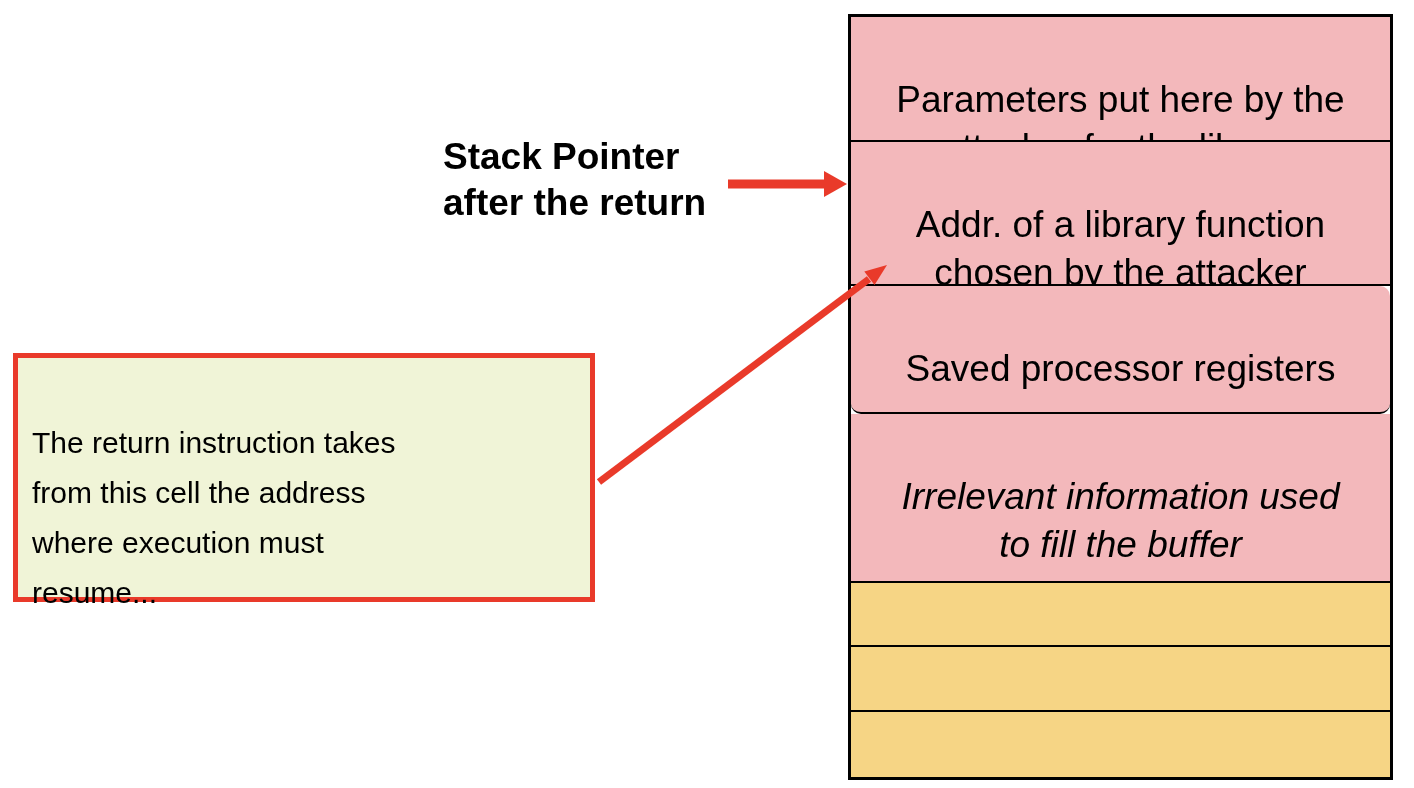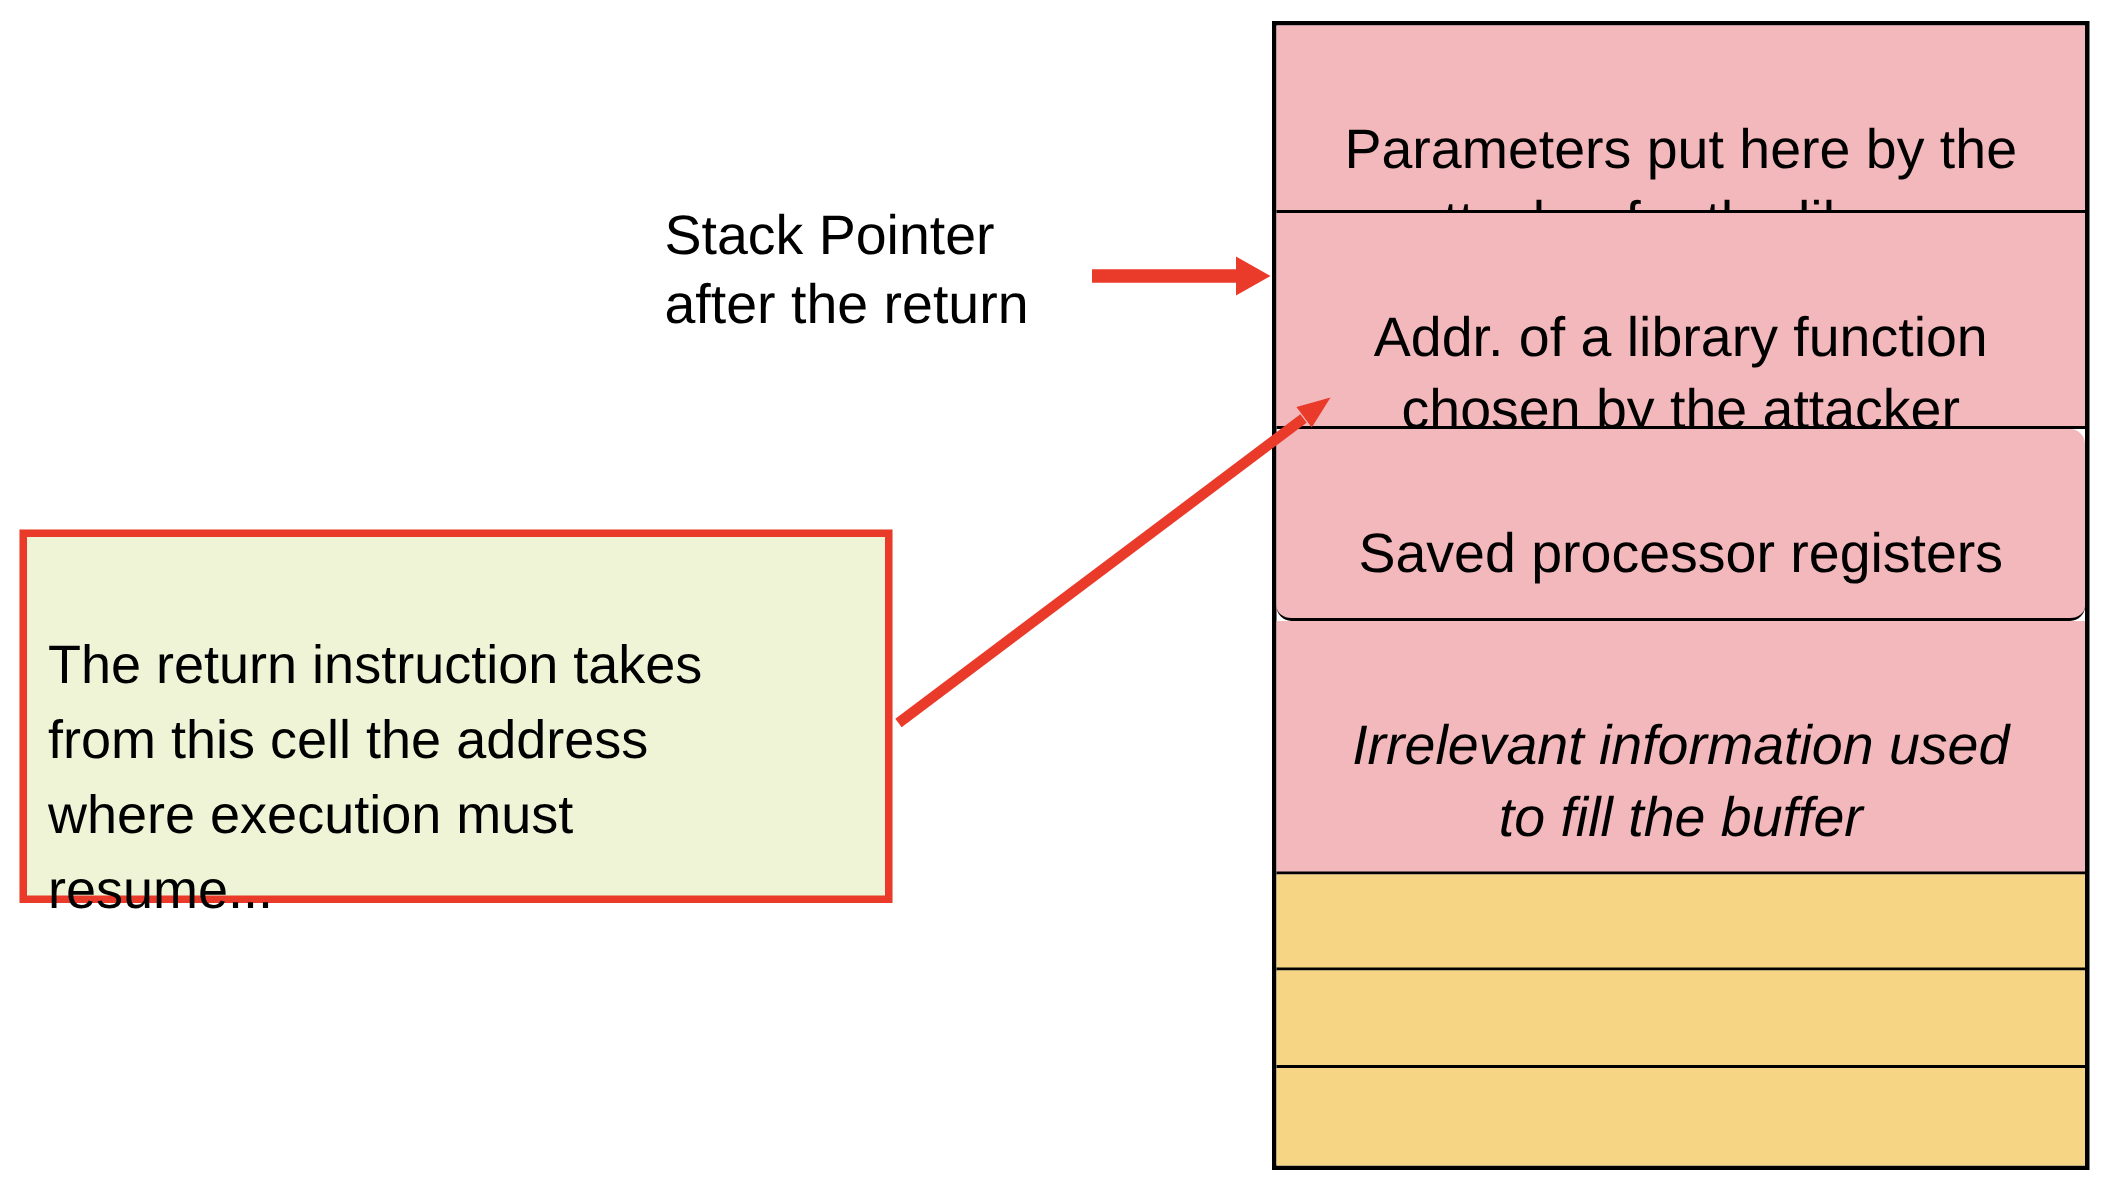--- a/index.html
+++ b/index.html
@@ -39,31 +39,32 @@
   .r5{height:67px;}
   .r6{height:67px;}
   .r7{height:68px;}
   
   .sp-label{
     position:absolute;
     left:443px;top:134px;
     font-size:37px;
     line-height:46px;
     white-space:pre-line;
+    font-weight:bold;
   }
   
   .callout{
     position:absolute;
     left:13px;top:353px;
     width:582px;height:249px;
     box-sizing:border-box;
     background:var(--callout-bg,#f0f4d7);
     border:5px solid var(--accent-red,#e93a2a);
     padding:10px 14px;
-    font-size:36px;
+    font-size:30px;
     line-height:50px;
     white-space:pre-line;
   }
   
   .arrows{
     position:absolute;left:0;top:0;
     width:1414px;height:788px;
     pointer-events:none;
   }
   .arrow-stroke{stroke:var(--accent-red,#e93a2a);}

